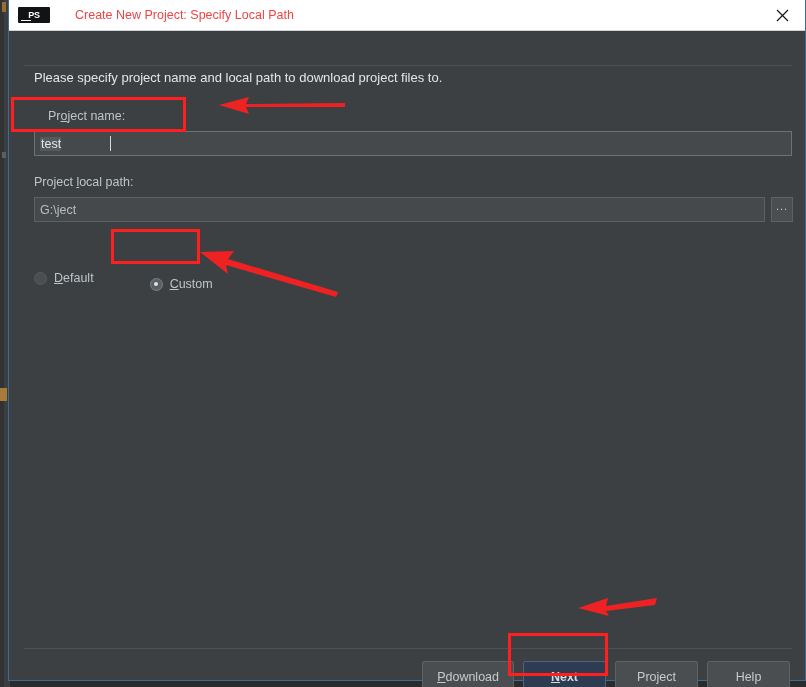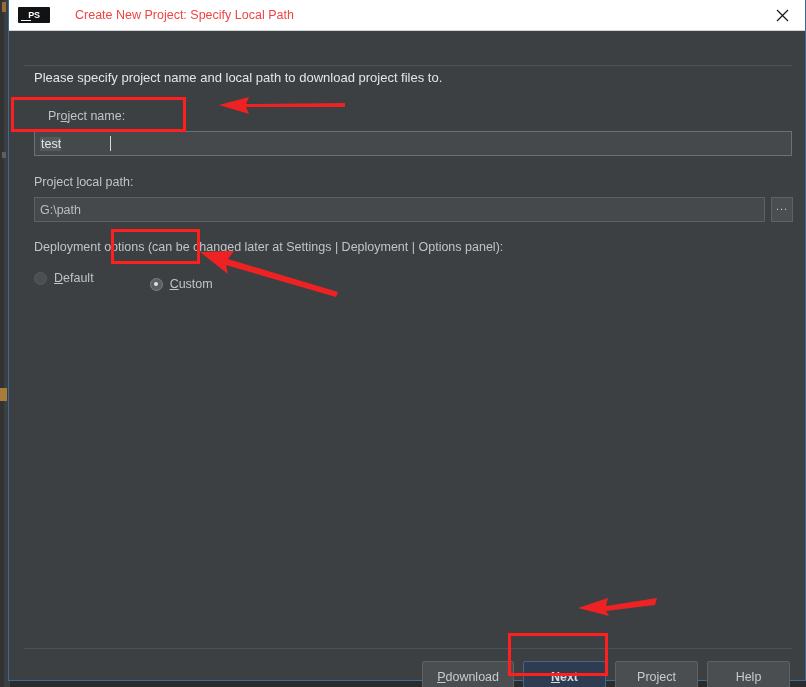--- a/index.html
+++ b/index.html
@@ -324,26 +324,25 @@
     <div class="field-label" id="label-project-name"><span>Pr</span><span class="mn">o</span><span>ject name:</span></div>
 
     <div class="text-input" id="input-project-name">
         <span class="val">test</span>
         <span class="caret"></span>
       </div>
 
     <div class="field-label" id="label-local-path"><span>Project </span><span class="mn">l</span><span>ocal path:</span></div>
 
     <div class="text-input" id="input-local-path">
-        <span>G:\path</span>
+        <span>G:\ject</span>
       </div>
 
     <div id="browse-button">...</div>
 
-    <div class="field-label" id="label-deployment">Deployment options (can be changed later at Settings | Deployment | Options panel):</div>
 
     <div class="radio-row">
       <div class="radio-item">
         <span class="radio-dot off"></span>
         <span><span class="mn">D</span><span>efault</span></span>
       </div>
       <div class="radio-item">
         <span class="radio-dot on"></span>
         <span><span class="mn">C</span><span>ustom</span></span>
       </div>

